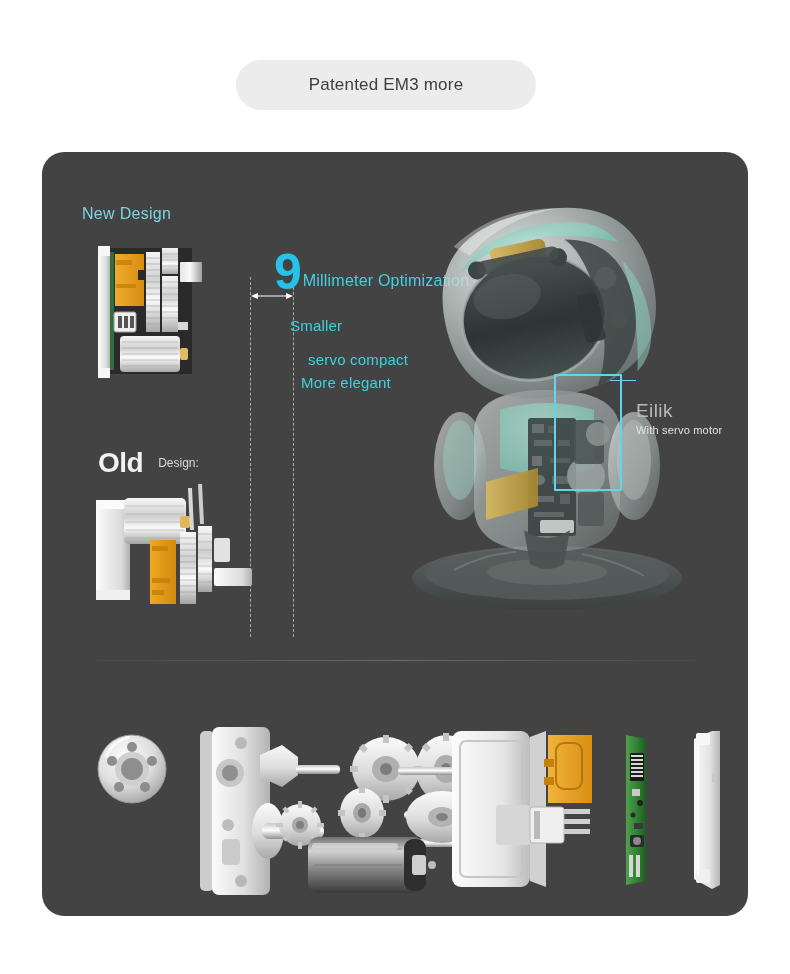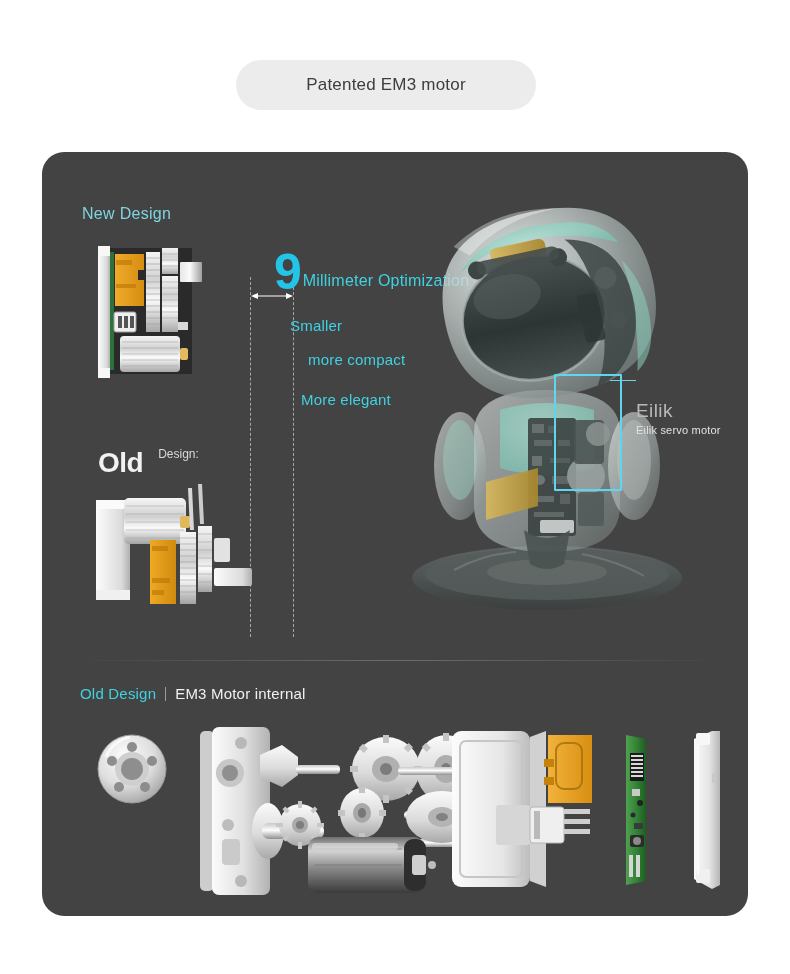--- a/index.html
+++ b/index.html
@@ -98,29 +98,29 @@
   }
 
   .bullet {
     position: absolute;
     font-size: 15px;
     color: #3fd2e2;
     letter-spacing: .2px;
   }
   .b0 { left: 248px; top: 165px; }
   .b1 { left: 266px; top: 199px; }
-  .b2 { left: 259px; top: 239px; }
+  .b2 { left: 259px; top: 222px; }
 
   
   .old-label {
     position: absolute;
     left: 56px;
     top: 295px;
     display: flex;
-    align-items: flex-start;
+    align-items: center;
   }
   .old-big {
     font-size: 28px;
     font-weight: bold;
     color: #f2f2f2;
     letter-spacing: -.5px;
   }
   .old-small {
     font-size: 12px;
     color: #d9d9d9;
@@ -212,21 +212,21 @@
   .robot { left: 340px; top: 30px; width: 330px; height: 470px; }
   
   .exploded { left: 18px; top: 565px; width: 676px; height: 185px; }
 
   svg { display: block; }
 </style>
 </head>
 <body>
 
 <div class="title-pill">
-  <span class="title-pill-text">Patented EM3 motor</span>
+  <span class="title-pill-text">Patented EM3 more</span>
 </div>
 
 <div class="card">
 
   <div class="new-design-label">New Design</div>
 
   <div class="illus nd-motor">
     <svg width="160" height="170" viewBox="0 0 160 170">
       <defs>
         <linearGradient id="metalV" x1="0" y1="0" x2="0" y2="1">
@@ -323,21 +323,21 @@
       <polygon points="42,5 35,2 35,8" fill="#ffffff"></polygon>
     </svg>
   </div>
 
   <div class="nine-wrap">
     <span class="nine-num">9</span>
     <span class="nine-unit">Millimeter Optimization</span>
   </div>
 
   <div class="bullet b0">Smaller</div>
-  <div class="bullet b1">more compact</div>
+  <div class="bullet b1">servo compact</div>
   <div class="bullet b2">More elegant</div>
 
   <div class="old-label">
     <span class="old-big">Old</span>
     <span class="old-small">Design:</span>
   </div>
 
   <div class="illus od-motor">
     <svg width="200" height="130" viewBox="0 0 200 130">
       <defs>
@@ -506,30 +506,25 @@
 
         <path d="M86 46 q48 -30 110 -16 q-56 -2 -96 28 Z" fill="#ffffff" opacity=".35"></path>
       </g>
     </svg>
   </div>
 
   <div class="servo-box"></div>
   <div class="eilik-leader"></div>
   <div class="eilik-wrap">
     <div class="eilik-title">Eilik</div>
-    <div class="eilik-sub">Eilik servo motor</div>
+    <div class="eilik-sub">With servo motor</div>
   </div>
 
   <div class="divider"></div>
 
-  <div class="bottom-head">
-    <span class="bh-old">Old Design</span>
-    <span class="bh-bar"></span>
-    <span class="bh-title">EM3 Motor internal</span>
-  </div>
 
   <div class="illus exploded">
     <svg width="676" height="185" viewBox="0 0 676 185">
       <defs>
         <radialGradient id="hubG" cx="40%" cy="32%" r="70%">
           <stop offset="0%" stop-color="#fdfdfd"></stop>
           <stop offset="60%" stop-color="#dedede"></stop>
           <stop offset="100%" stop-color="#a9a9a9"></stop>
         </radialGradient>
         <linearGradient id="plateG" x1="0" y1="0" x2="1" y2="0">

